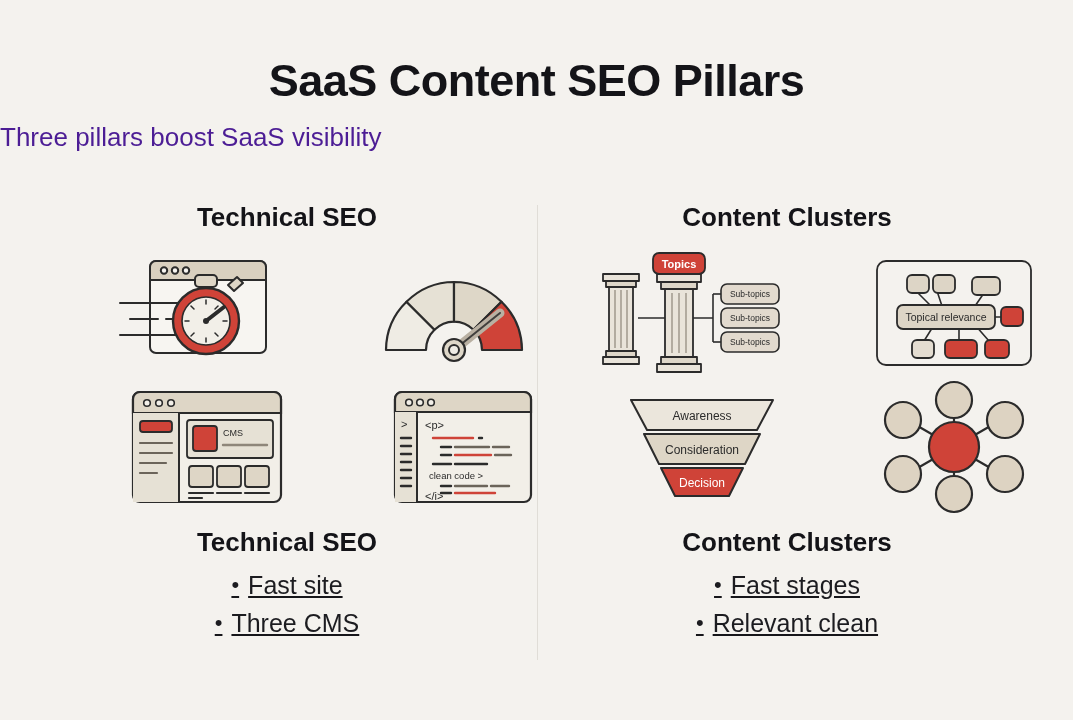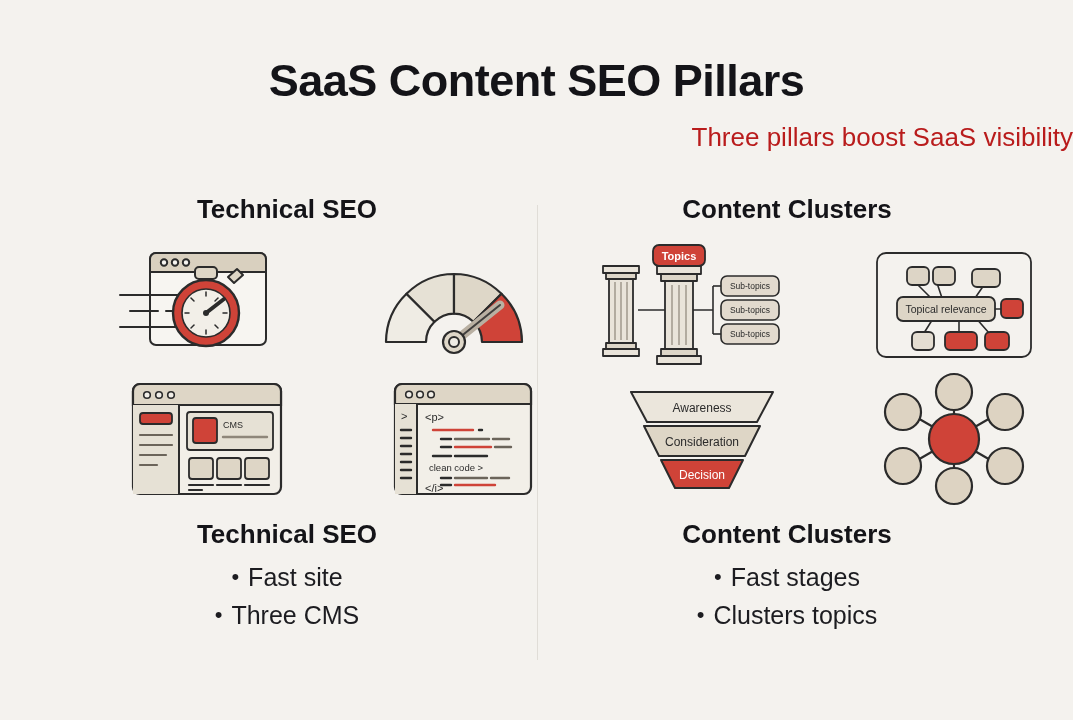--- a/index.html
+++ b/index.html
@@ -30,38 +30,38 @@
     font-size: 45px;
     font-weight: 700;
     letter-spacing: -0.5px;
     color: #141418;
   }
   .subtitle {
     position: absolute;
     top: 122px;
     left: 0;
     width: 1073px;
-    text-align: right;
+    text-align: left;
     font-size: 26px;
     font-weight: 400;
-    color: #b91c1c;
+    color: #4c1d95;
   }
   
   .divider {
     position: absolute;
     left: 537px;
     top: 205px;
     width: 1px;
     height: 455px;
     background: #e0ddd7;
   }
   
   .col {
     position: absolute;
-    top: 192px;
+    top: 200px;
     width: 500px;
     height: 470px;
   }
   .col-left  { left: 37px; }
   .col-right { left: 537px; }
 
   .col-head {
     text-align: center;
     font-size: 26px;
     font-weight: 700;
@@ -92,20 +92,21 @@
   .foot-title {
     font-size: 26px;
     font-weight: 700;
     color: #141418;
     margin-bottom: 8px;
   }
   .bullets {
     list-style: none;
     margin: 0;
     padding: 0;
+    text-decoration: underline;
   }
   .bullets li {
     font-size: 25px;
     line-height: 37px;
     color: #1c1c20;
     text-align: center;
   }
   .bullets li::before {
     content: "\2022";
     margin-right: 9px;
@@ -385,18 +386,18 @@
           <circle cx="83" cy="70" r="25" fill="#cf4338" stroke="#2b2b2b" stroke-width="2.2"></circle>
         </svg>
       </div>
 
     </div>
 
     <div class="col-foot">
       <div class="foot-title">Content Clusters</div>
       <ul class="bullets">
         <li>Fast stages</li>
-        <li>Clusters topics</li>
+        <li>Relevant clean</li>
       </ul>
     </div>
   </div>
 
 </div>
 
 </body></html>

